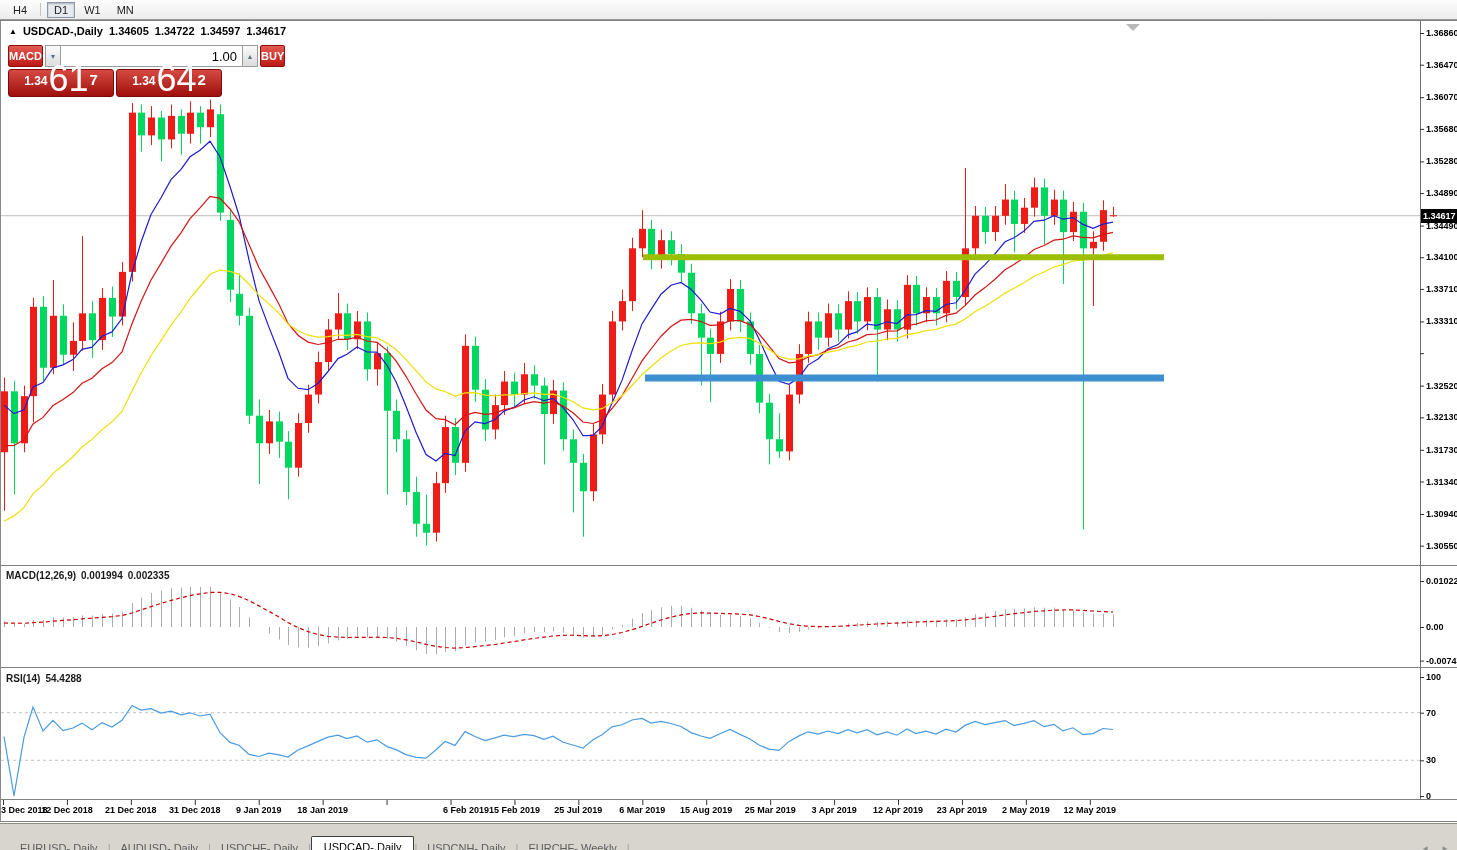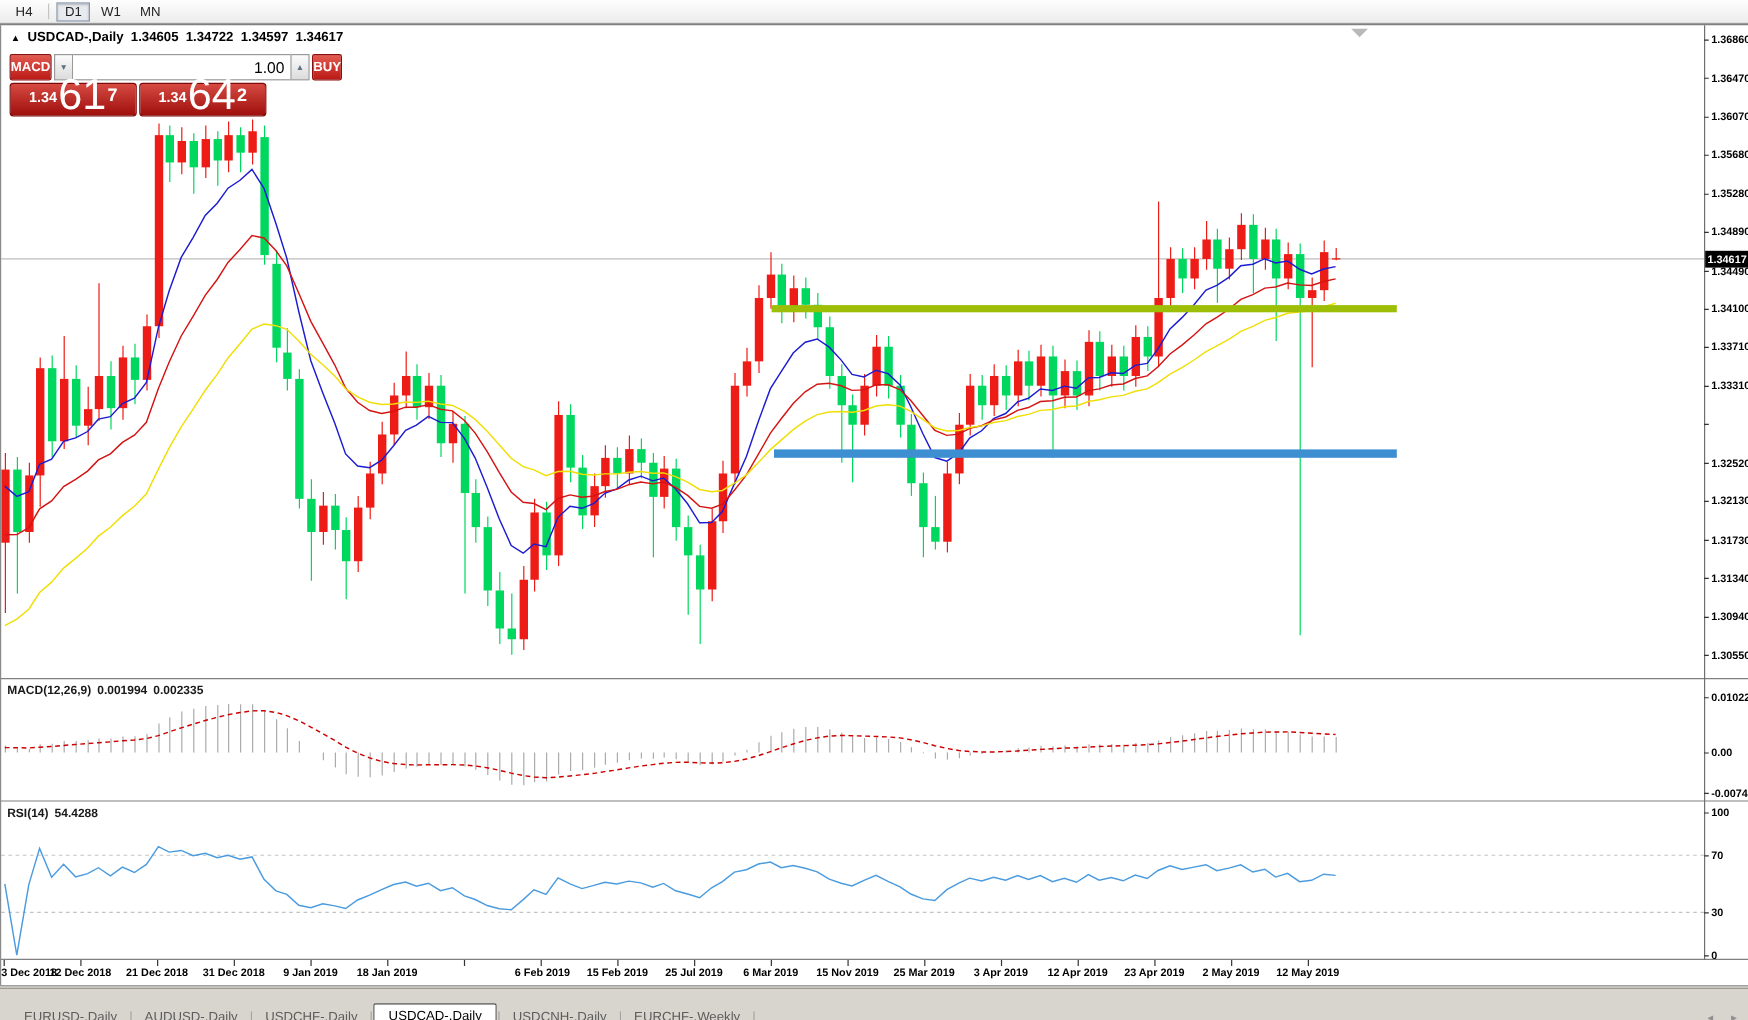--- a/index.html
+++ b/index.html
@@ -551,25 +551,25 @@
     <div class="axis-label" style="left: 1426px; top: 707.7px;">70</div>
     <div class="axis-label" style="left: 1426px; top: 755.3px;">30</div>
     <div class="axis-label" style="left: 1426px; top: 791px;">0</div>
     <div class="date-label" style="left: 1px; top: 805px;">3 Dec 2018</div>
     <div class="date-label" style="left: 66.93px; top: 805px; transform: translateX(-50%);">12 Dec 2018</div>
     <div class="date-label" style="left: 130.86px; top: 805px; transform: translateX(-50%);">21 Dec 2018</div>
     <div class="date-label" style="left: 194.79px; top: 805px; transform: translateX(-50%);">31 Dec 2018</div>
     <div class="date-label" style="left: 258.72px; top: 805px; transform: translateX(-50%);">9 Jan 2019</div>
     <div class="date-label" style="left: 322.65px; top: 805px; transform: translateX(-50%);">18 Jan 2019</div>
     <div class="date-label" style="left: 386.58px; top: 805px; transform: translateX(-50%); margin-top: 40px;">28 Jan 2019</div>
-    <div class="date-label" style="left: 452px; top: 805px; transform: translateX(-50%);">6 Feb 2019</div>
+    <div class="date-label" style="left: 466px; top: 805px; transform: translateX(-50%);">6 Feb 2019</div>
     <div class="date-label" style="left: 514.44px; top: 805px; transform: translateX(-50%);">15 Feb 2019</div>
     <div class="date-label" style="left: 578.37px; top: 805px; transform: translateX(-50%);">25 Jul 2019</div>
     <div class="date-label" style="left: 642.3px; top: 805px; transform: translateX(-50%);">6 Mar 2019</div>
-    <div class="date-label" style="left: 706.23px; top: 805px; transform: translateX(-50%);">15 Nov 2019</div>
+    <div class="date-label" style="left: 706.23px; top: 805px; transform: translateX(-50%);">15 Aug 2019</div>
     <div class="date-label" style="left: 770.16px; top: 805px; transform: translateX(-50%);">25 Mar 2019</div>
     <div class="date-label" style="left: 834.09px; top: 805px; transform: translateX(-50%);">3 Apr 2019</div>
     <div class="date-label" style="left: 898.02px; top: 805px; transform: translateX(-50%);">12 Apr 2019</div>
     <div class="date-label" style="left: 961.95px; top: 805px; transform: translateX(-50%);">23 Apr 2019</div>
     <div class="date-label" style="left: 1025.88px; top: 805px; transform: translateX(-50%);">2 May 2019</div>
     <div class="date-label" style="left: 1089.81px; top: 805px; transform: translateX(-50%);">12 May 2019</div>
   </div>
 
 <div class="tabbar" id="tabbar">
     <div class="tab">EURUSD-,Daily</div>

